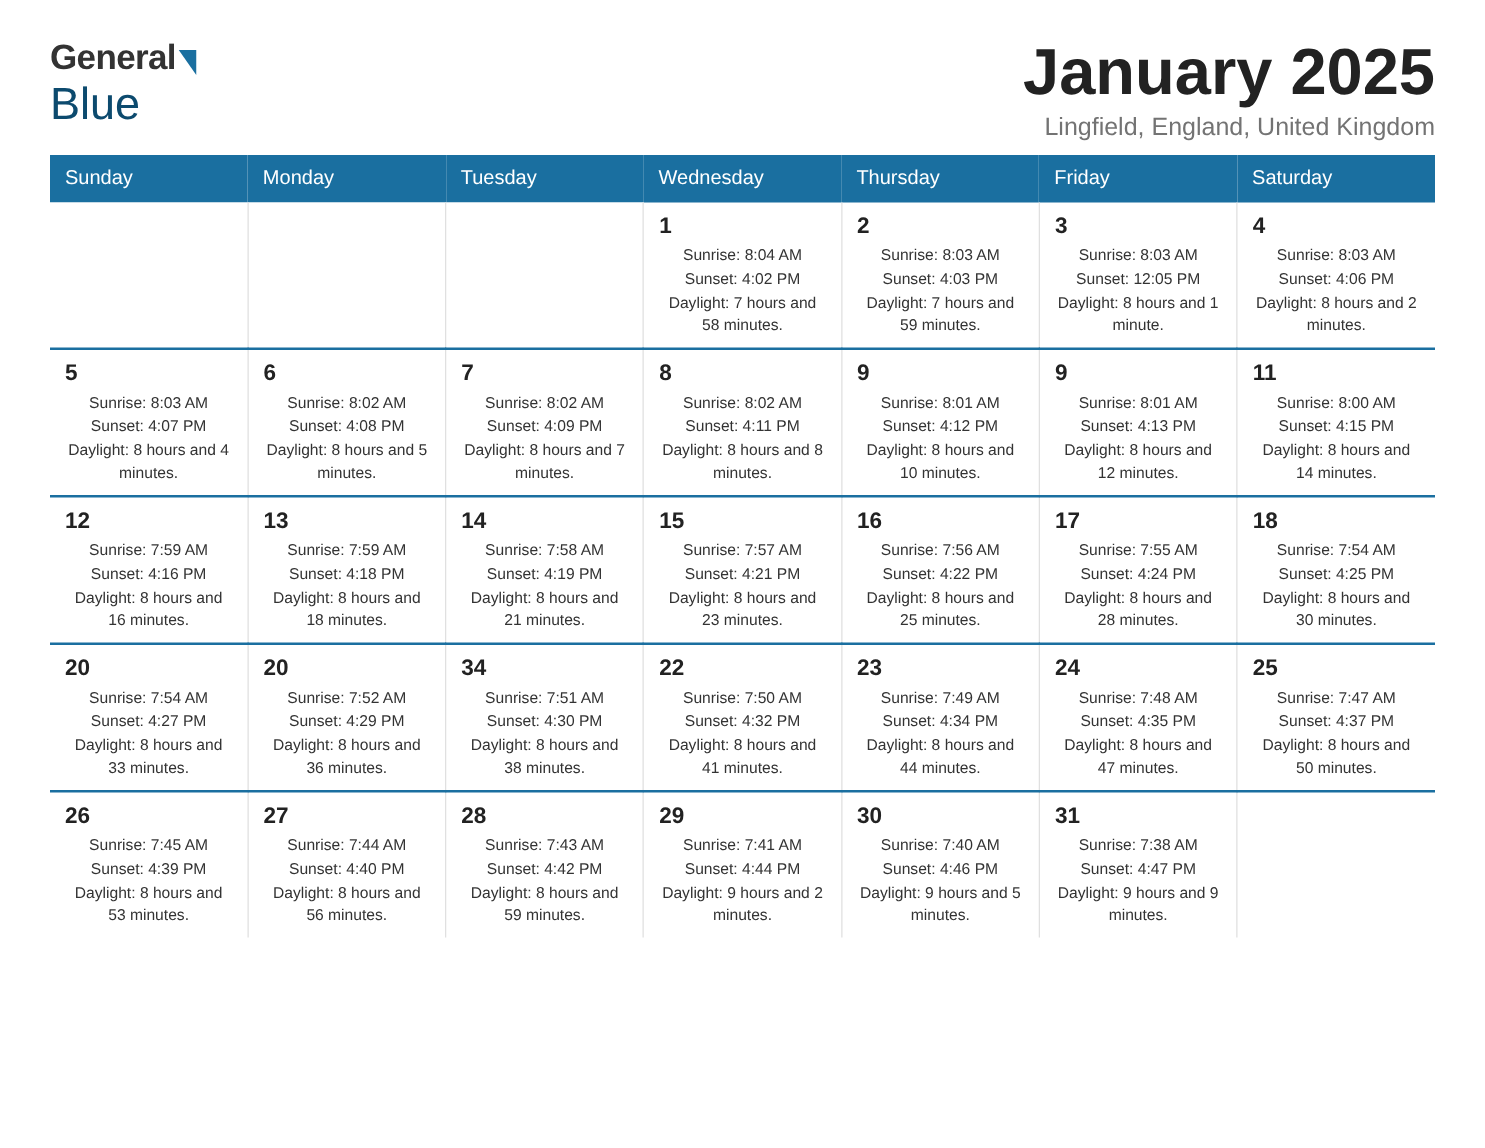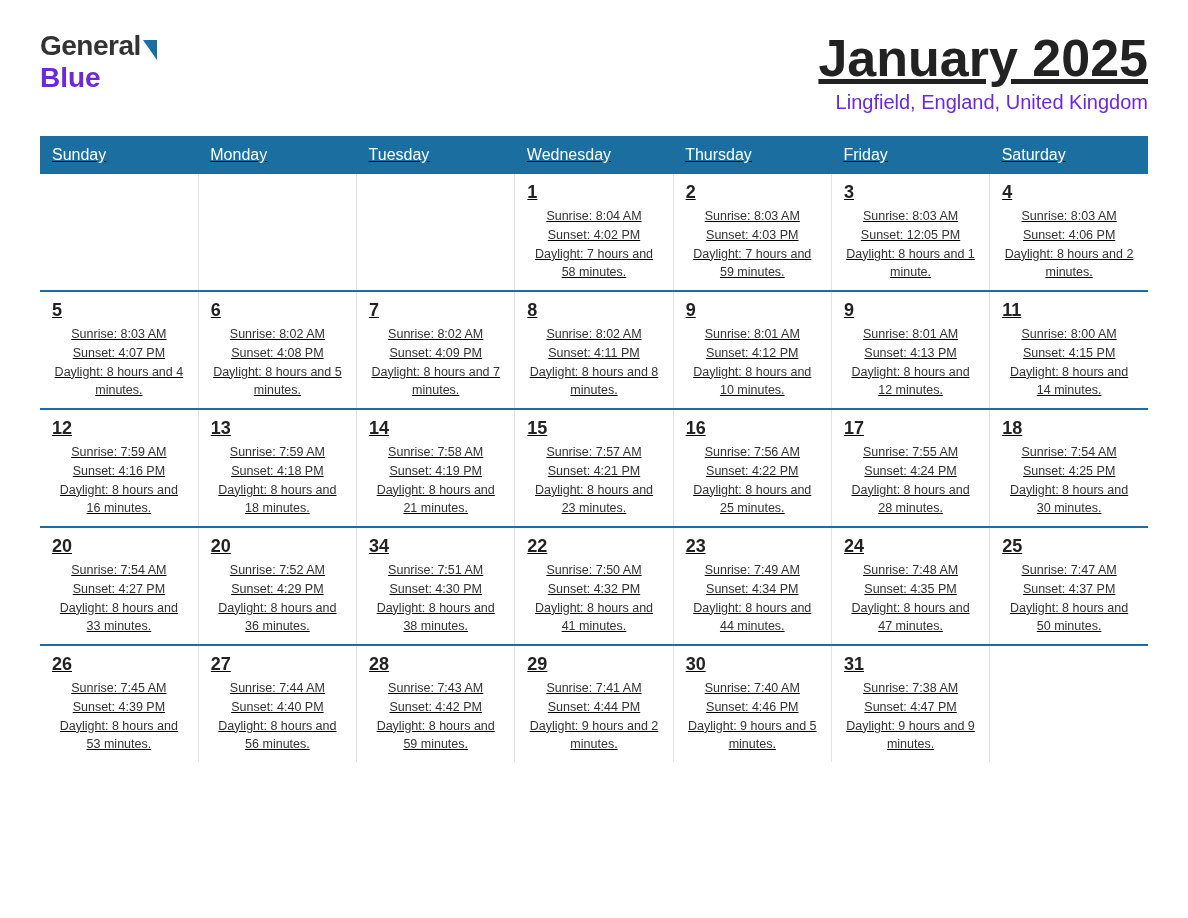--- a/index.html
+++ b/index.html
@@ -7,21 +7,21 @@
       font-family: Arial, sans-serif;
       background: #fff;
       padding: 30px 40px;
       width: 1188px;
       min-height: 918px;
     }
     .header {
       display: flex;
       justify-content: space-between;
       align-items: flex-start;
-      margin-bottom: 22px;
+      margin-bottom: 10px;
     }
     .logo {
       display: flex;
       flex-direction: column;
       align-items: flex-start;
     }
     .logo-top {
       display: flex;
       align-items: center;
     }
@@ -34,44 +34,42 @@
     .logo-arrow {
       width: 0;
       height: 0;
       border-left: 14px solid transparent;
       border-right: 0px solid transparent;
       border-top: 20px solid #1a6fa0;
       margin-left: 2px;
       margin-top: 8px;
     }
     .logo-blue {
-      font-size: 28px;
-      font-weight: bold;
-      color: #6d28d9;
+      font-size: 36px;
+      font-weight: normal;
+      color: #0c4a6e;
     }
     .title-section {
       text-align: right;
     }
     .month-title {
       font-size: 52px;
       font-weight: bold;
       color: #222;
       line-height: 1.1;
-      text-decoration: underline;
     }
     .location {
       font-size: 20px;
-      color: #6d28d9;
+      color: #737373;
       margin-top: 4px;
     }
     table {
       width: 100%;
       border-collapse: collapse;
       margin-top: 10px;
-      text-decoration: underline;
     }
     th {
       background-color: #1a6fa0;
       color: #fff;
       padding: 10px 12px;
       text-align: left;
       font-size: 16px;
       font-weight: normal;
     }
     td {

